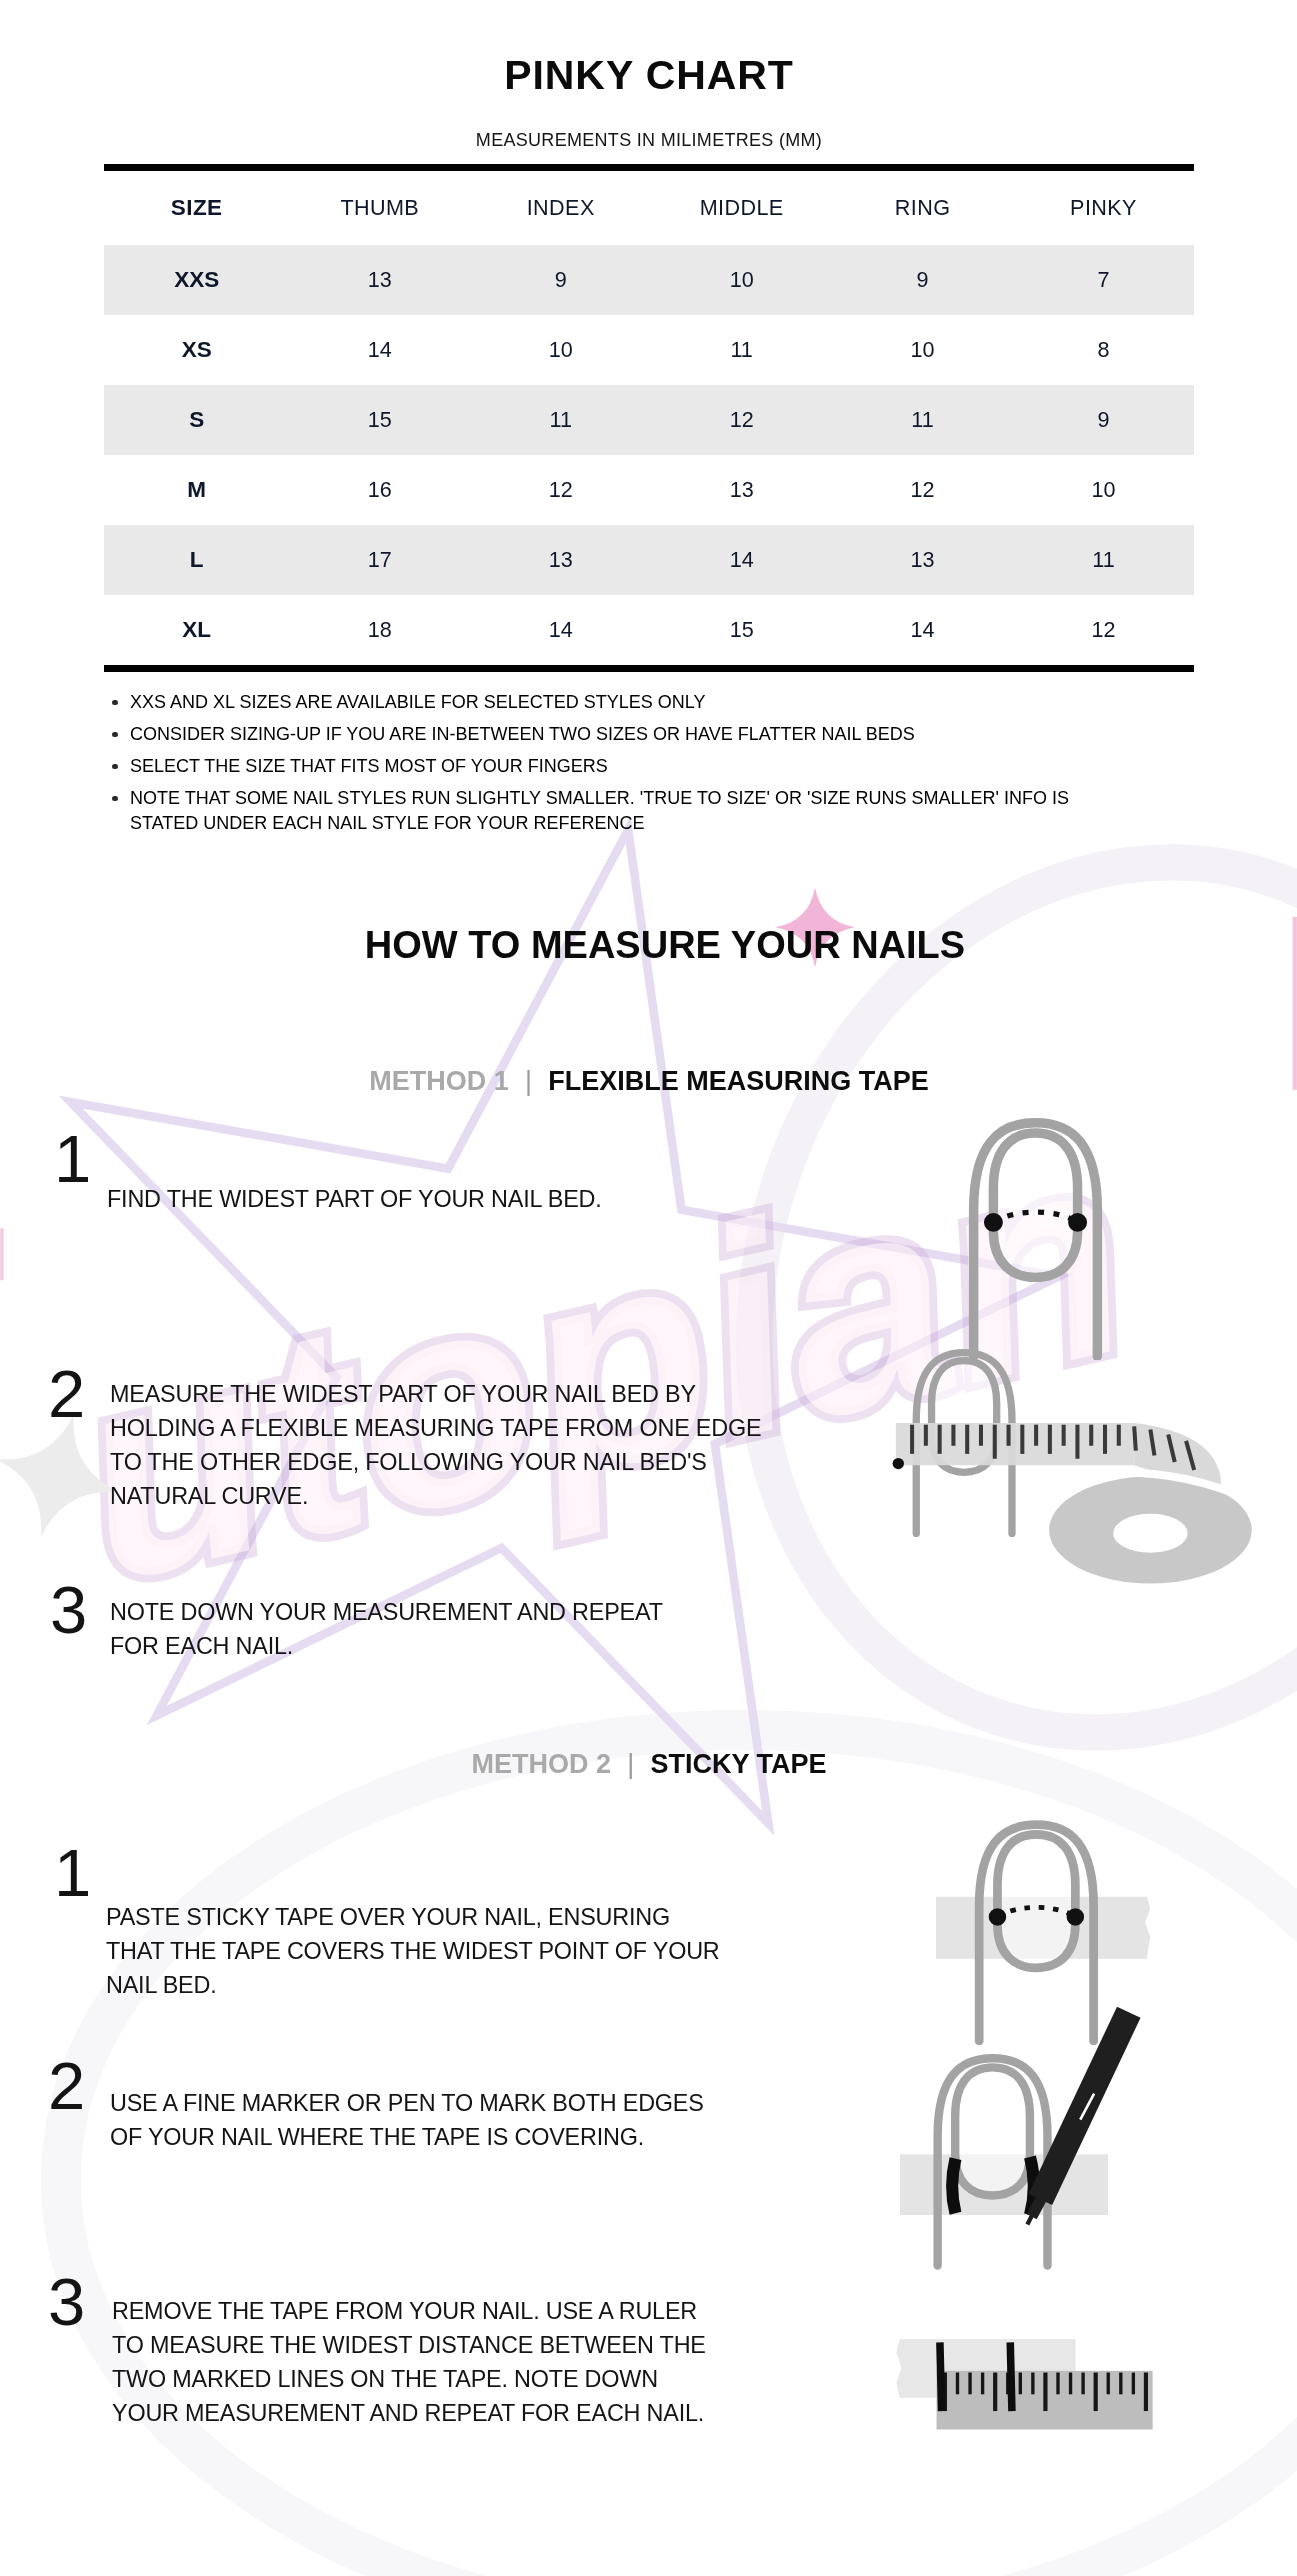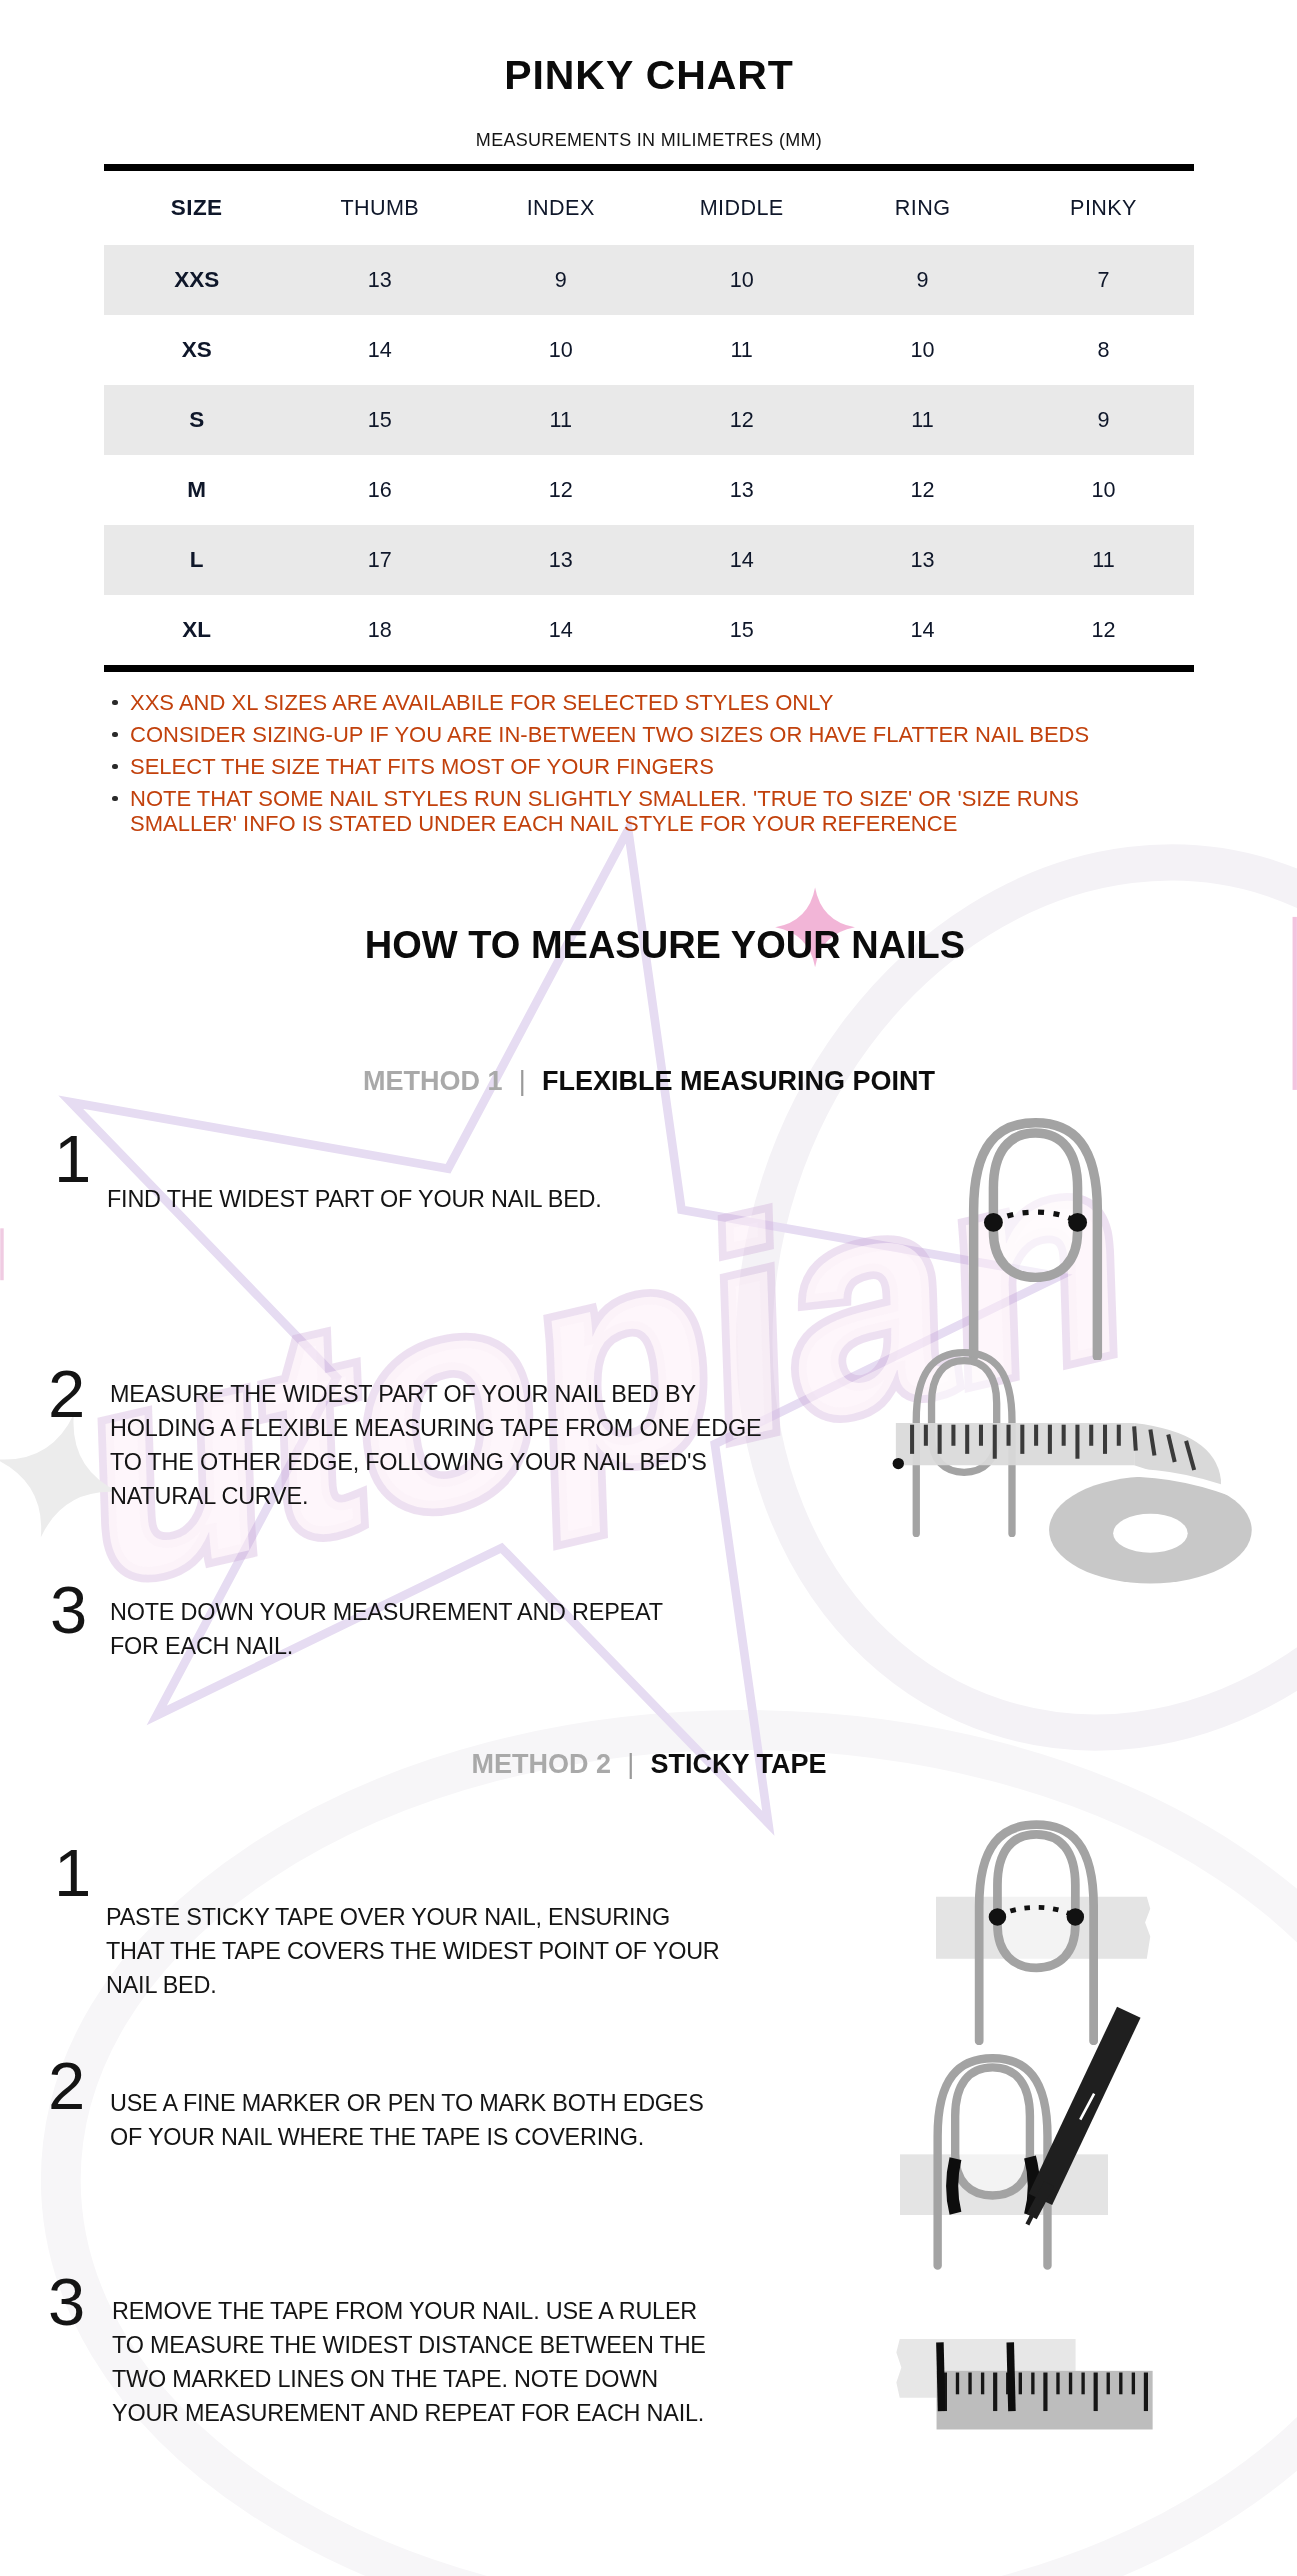--- a/index.html
+++ b/index.html
@@ -22,21 +22,21 @@
   .t-row{display:flex; height:70px; align-items:center;}
   .t-row.head{height:74px;}
   .t-row.shade{background:#e9e9e9;}
   .t-cell{flex:1 1 0; text-align:center; font-size:21.6px; color:#0f172a;}
   .t-cell.size-col{flex:0 0 17%; font-weight:bold; font-size:22.5px;}
   .t-row.head .t-cell{letter-spacing:0.4px;}
 
   
   .notes{position:absolute; left:102px; top:690px; width:1038px; margin:0; padding:0; list-style:none;}
   .notes li{position:relative; padding-left:28px; margin-bottom:7px;
-            font-size:22px; line-height:25px; color:#c2410c;}
+            font-size:18px; line-height:25px; color:#000000;}
   .notes li::before{content:""; position:absolute; left:10.4px; top:9.5px;
             width:5.2px; height:5.2px; border-radius:50%; background:#2a2a2a;}
 
   
   .howto-title{position:absolute; top:924px; left:16px; width:100%; text-align:center;
             font-size:38px; font-weight:bold; color:#0b0b0b;}
   .method-heading{position:absolute; left:0; width:100%; text-align:center;
             font-size:27px; font-weight:bold; color:#0d0d0d;}
   .method-heading .m-label{color:#a9a9a9;}
   .method-heading .m-sep{color:#9a9a9a; font-weight:normal; padding:0 8.7px;}
@@ -163,21 +163,21 @@
       <li>CONSIDER SIZING-UP IF YOU ARE IN-BETWEEN TWO SIZES OR HAVE FLATTER NAIL BEDS</li>
       <li>SELECT THE SIZE THAT FITS MOST OF YOUR FINGERS</li>
       <li>NOTE THAT SOME NAIL STYLES RUN SLIGHTLY SMALLER. 'TRUE TO SIZE' OR 'SIZE RUNS SMALLER' INFO IS STATED UNDER EACH NAIL STYLE FOR YOUR REFERENCE</li>
     </ul>
 
     <div class="howto-title">HOW TO MEASURE YOUR NAILS</div>
 
     <div class="method-heading mh-1">
       <span class="m-label">METHOD 1</span>
       <span class="m-sep">|</span>
-      <span class="m-name">FLEXIBLE MEASURING POINT</span>
+      <span class="m-name">FLEXIBLE MEASURING TAPE</span>
     </div>
 
     <div class="step-num n-m1s1">1</div>
     <div class="step-text t-m1s1">FIND THE WIDEST PART OF YOUR NAIL BED.</div>
     <div class="step-num n-m1s2">2</div>
     <div class="step-text t-m1s2">MEASURE THE WIDEST PART OF YOUR NAIL BED BY HOLDING A FLEXIBLE MEASURING TAPE FROM ONE EDGE TO THE OTHER EDGE, FOLLOWING YOUR NAIL BED'S NATURAL CURVE.</div>
     <div class="step-num n-m1s3">3</div>
     <div class="step-text t-m1s3">NOTE DOWN YOUR MEASUREMENT AND REPEAT FOR EACH NAIL.</div>
 
     <svg class="ill ill-1" viewBox="0 0 220 292">

